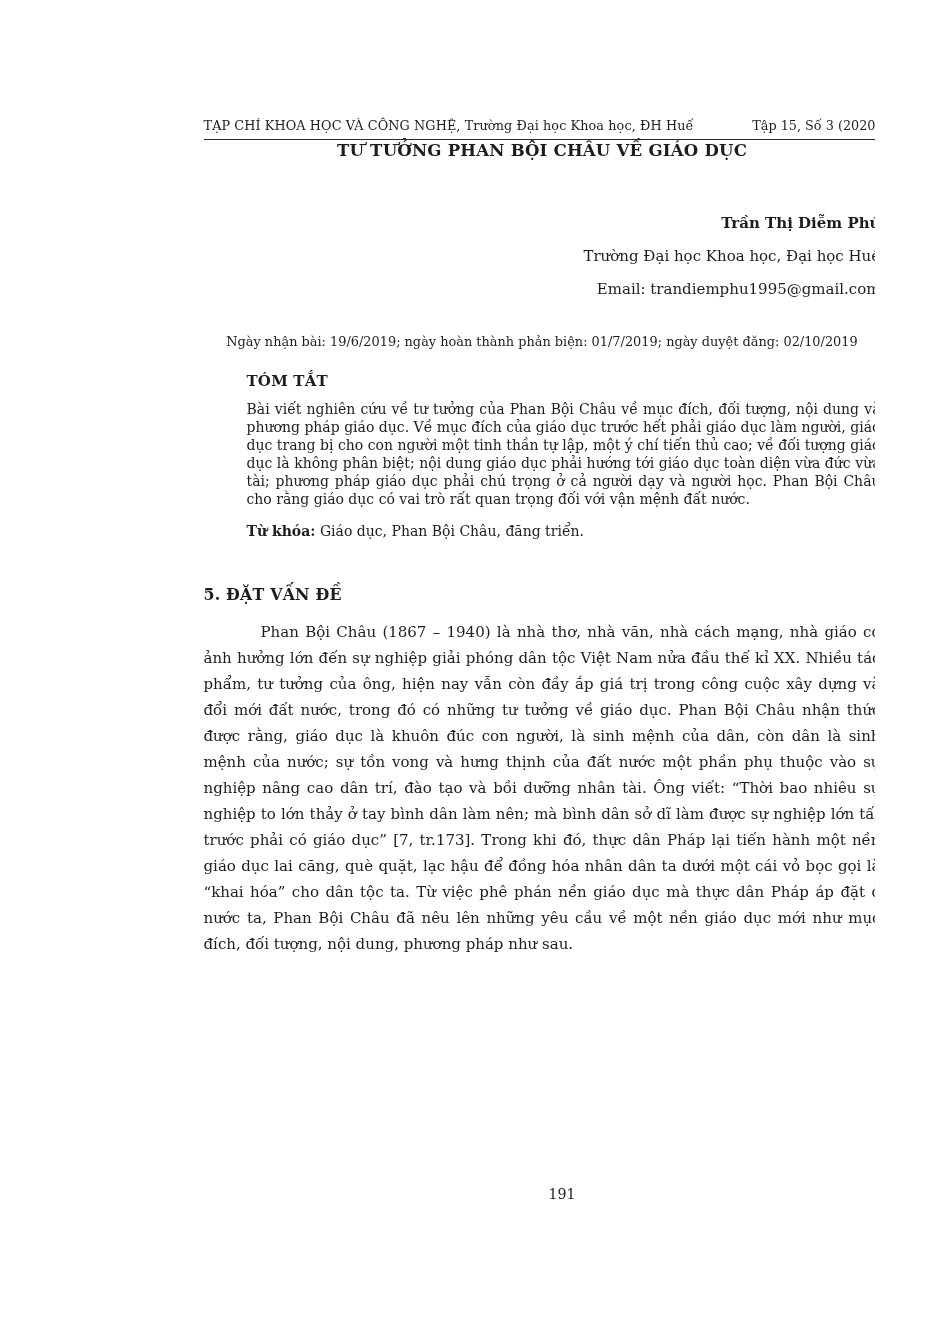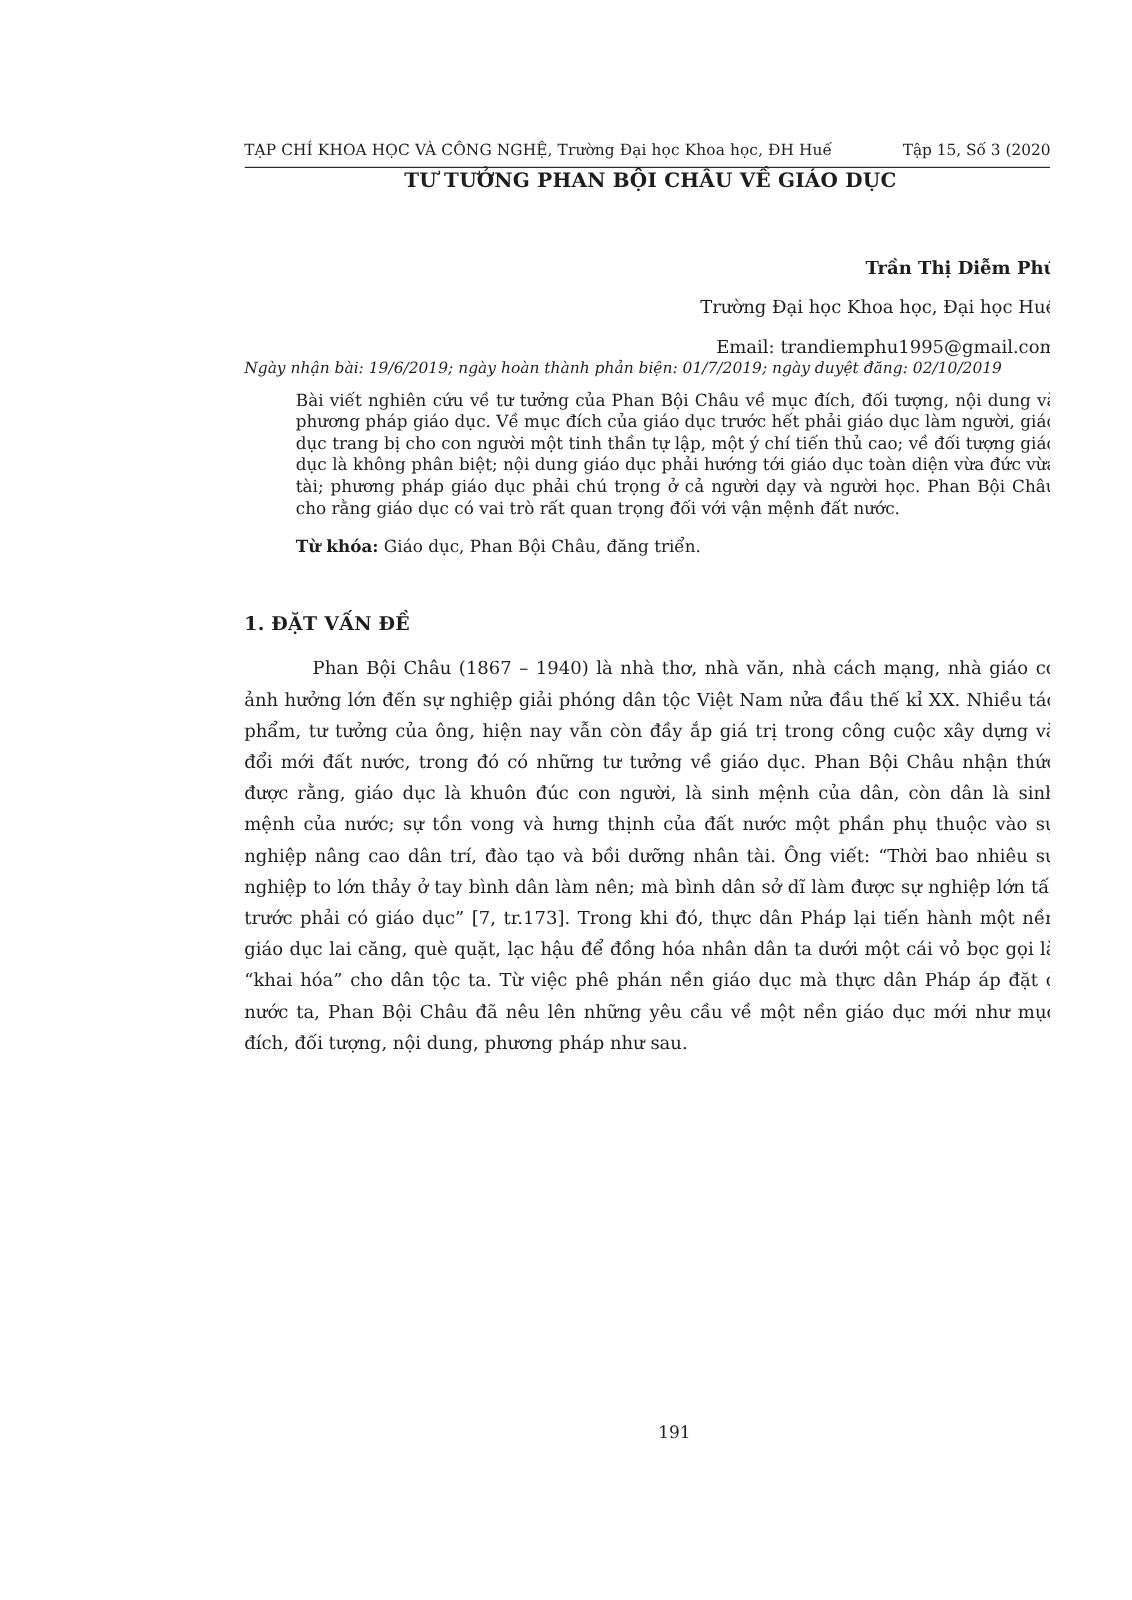--- a/index.html
+++ b/index.html
@@ -41,23 +41,22 @@
   }
   .author-block {
     margin-top: 54px;
     text-align: right;
     font-size: 15px;
   }
   .author { font-weight: bold; }
   .affiliation { margin-top: 15px; font-weight: normal; }
   .email { margin-top: 15px; }
   .dates {
-    margin-top: 2px;
-    text-align: left;
-    font-style: italic;
+    margin-top: 36px;
+    text-align: center;
     font-size: 12.9px;
   }
   .abstract { margin-left: 43px; }
   .abstract-heading {
     margin-top: 23px;
     font-size: 15px;
     font-weight: bold;
     letter-spacing: 0.2px;
   }
   .abstract-text {
@@ -109,26 +108,27 @@
 
     <div class="author-block">
       <div class="author">Trần Thị Diễm Phú</div>
       <div class="affiliation">Trường Đại học Khoa học, Đại học Huế</div>
       <div class="email">Email: trandiemphu1995@gmail.com</div>
     </div>
 
     <div class="dates">Ngày nhận bài: 19/6/2019; ngày hoàn thành phản biện: 01/7/2019; ngày duyệt đăng: 02/10/2019</div>
 
     <div class="abstract">
+      <h2 class="abstract-heading">TÓM TẮT</h2>
       <p class="abstract-text">Bài viết nghiên cứu về tư tưởng của Phan Bội Châu về mục đích, đối tượng, nội dung và phương pháp giáo dục. Về mục đích của giáo dục trước hết phải giáo dục làm người, giáo dục trang bị cho con người một tinh thần tự lập, một ý chí tiến thủ cao; về đối tượng giáo dục là không phân biệt; nội dung giáo dục phải hướng tới giáo dục toàn diện vừa đức vừa tài; phương pháp giáo dục phải chú trọng ở cả người dạy và người học. Phan Bội Châu cho rằng giáo dục có vai trò rất quan trọng đối với vận mệnh đất nước.</p>
       <p class="keywords">
         <span class="kw-label">Từ khóa:</span><span> Giáo dục, Phan Bội Châu, đăng triển.</span>
       </p>
     </div>
 
-    <h2 class="section-heading">1. ĐẶT VẤN ĐỀ</h2>
+    <h2 class="section-heading">5. ĐẶT VẤN ĐỀ</h2>
 
     <p class="body-paragraph">Phan Bội Châu (1867 – 1940) là nhà thơ, nhà văn, nhà cách mạng, nhà giáo có ảnh hưởng lớn đến sự nghiệp giải phóng dân tộc Việt Nam nửa đầu thế kỉ XX. Nhiều tác phẩm, tư tưởng của ông, hiện nay vẫn còn đầy ắp giá trị trong công cuộc xây dựng và đổi mới đất nước, trong đó có những tư tưởng về giáo dục. Phan Bội Châu nhận thức được rằng, giáo dục là khuôn đúc con người, là sinh mệnh của dân, còn dân là sinh mệnh của nước; sự tồn vong và hưng thịnh của đất nước một phần phụ thuộc vào sự nghiệp nâng cao dân trí, đào tạo và bồi dưỡng nhân tài. Ông viết: “Thời bao nhiêu sự nghiệp to lớn thảy ở tay bình dân làm nên; mà bình dân sở dĩ làm được sự nghiệp lớn tất trước phải có giáo dục” [7, tr.173]. Trong khi đó, thực dân Pháp lại tiến hành một nền giáo dục lai căng, què quặt, lạc hậu để đồng hóa nhân dân ta dưới một cái vỏ bọc gọi là “khai hóa” cho dân tộc ta. Từ việc phê phán nền giáo dục mà thực dân Pháp áp đặt ở nước ta, Phan Bội Châu đã nêu lên những yêu cầu về một nền giáo dục mới như mục đích, đối tượng, nội dung, phương pháp như sau.</p>
 
   </div>
 
   <div class="page-number">191</div>
 </div>
 
 </body></html>

